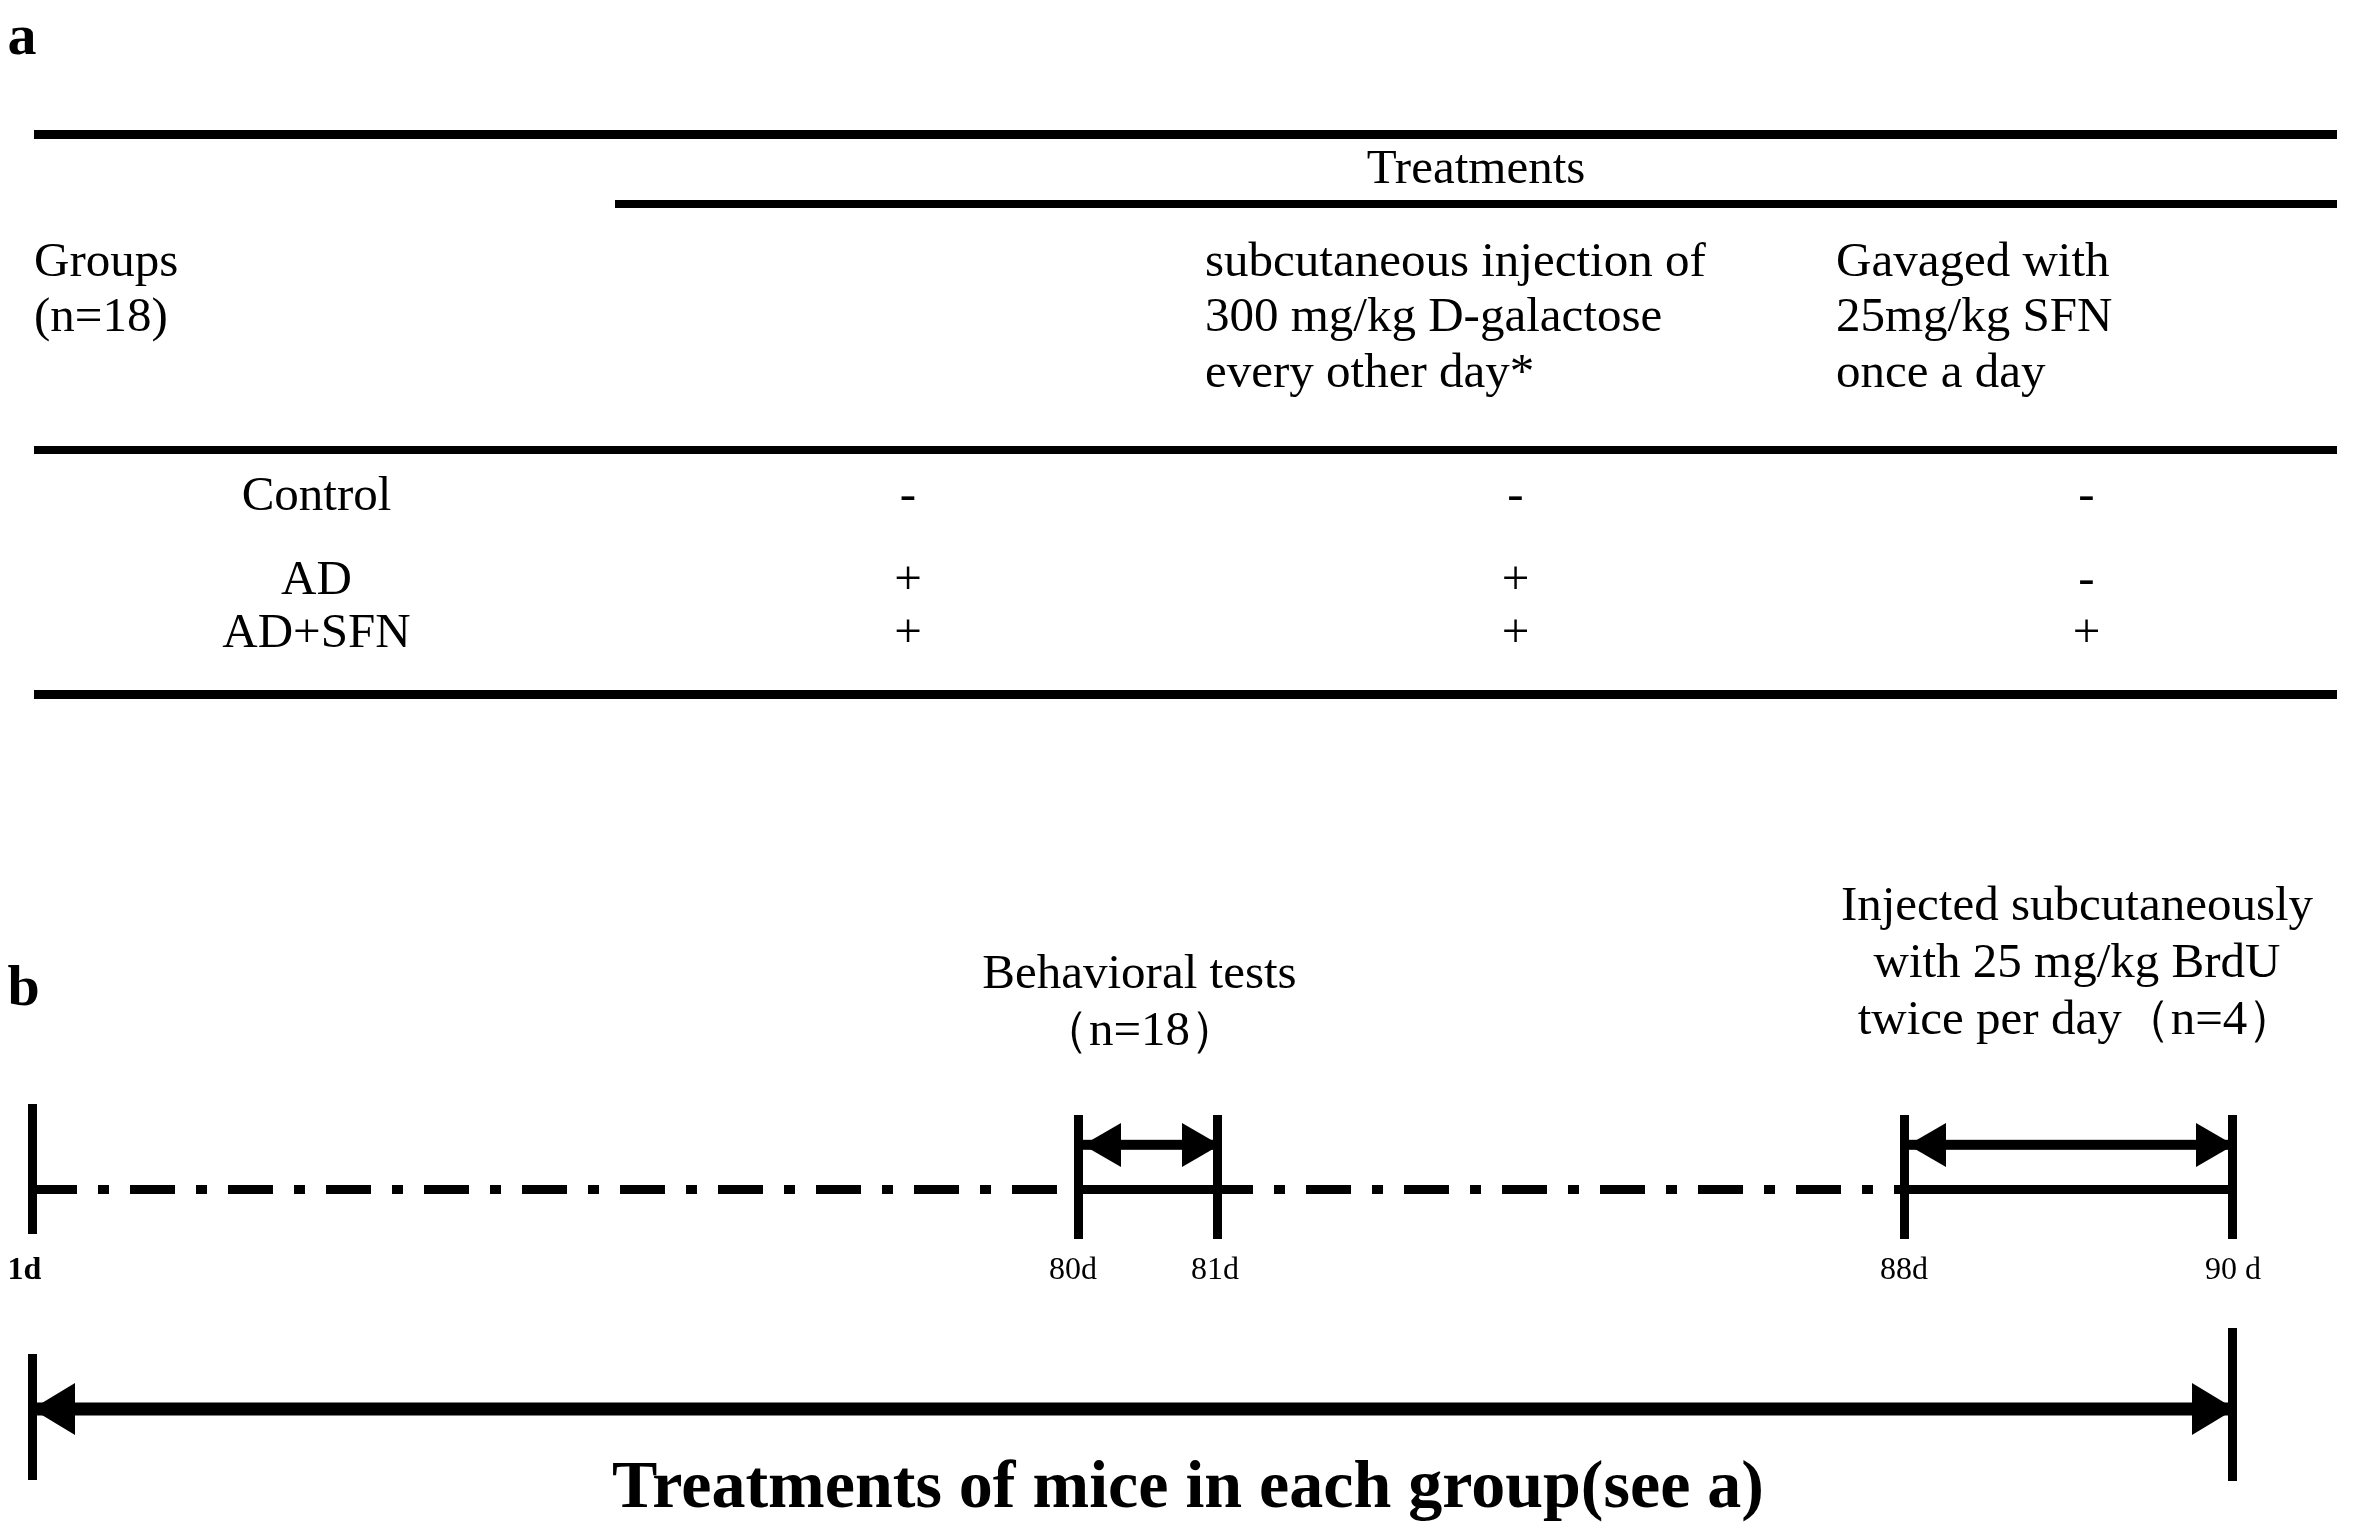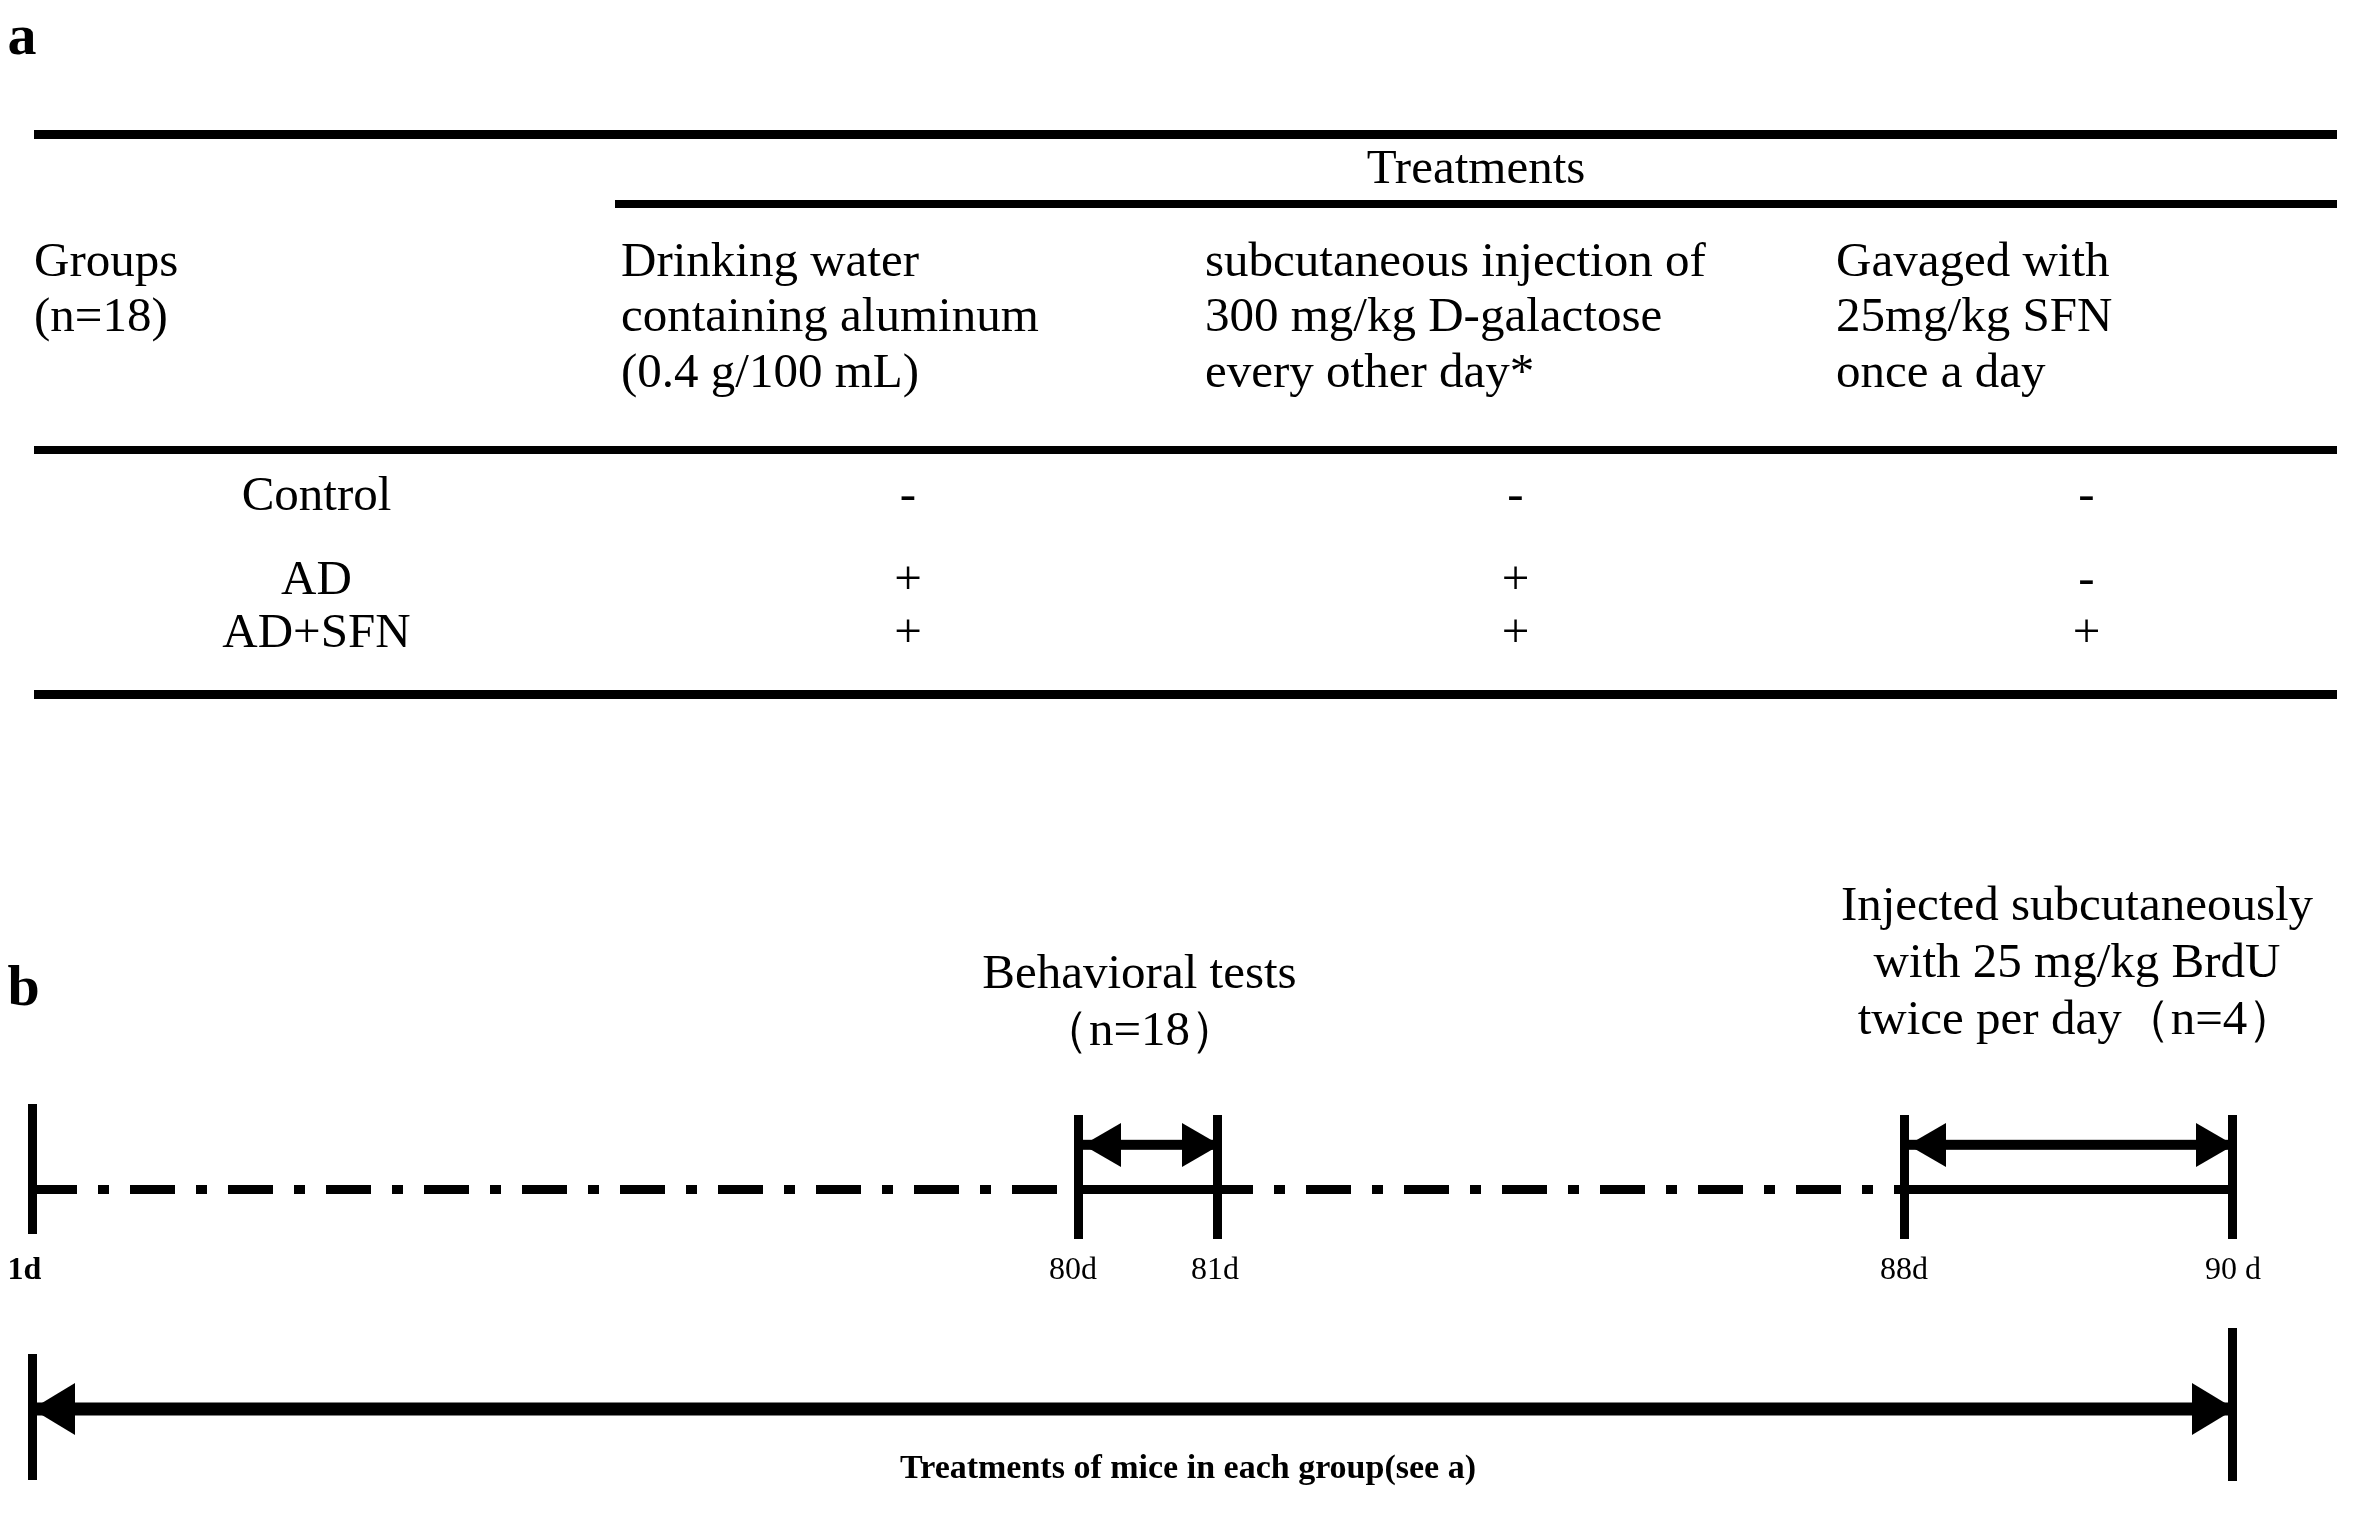--- a/index.html
+++ b/index.html
@@ -201,21 +201,21 @@
     transform: translateY(-50%);
   }
   #arrow-bottom .head.left  { left: 0;  border-right: 43px solid #000; }
   #arrow-bottom .head.right { right: 0; border-left:  43px solid #000; }
 
   #bottom-caption {
     position: absolute;
     left: 0; width: 2376px;
     top: 1450px;
     text-align: center;
-    font-size: 34px;
+    font-size: 68px;
     font-weight: bold;
     line-height: 1;
   }
 </style>
 </head>
 <body>
 
 <div id="page">
 
   <div id="panel-a-letter" class="panel-letter">a</div>
@@ -224,25 +224,20 @@
 
   <div id="treatments-head">Treatments</div>
 
   <div id="rule-treatments" class="rule"></div>
 
   <div id="col-head-groups" class="col-head">
     <div>Groups</div>
     <div>(n=18)</div>
   </div>
 
-  <div id="col-head-water" class="col-head">
-    <div>Drinking  water</div>
-    <div>containing aluminum</div>
-    <div>(0.4 g/100 mL)</div>
-  </div>
 
   <div id="col-head-galac" class="col-head">
     <div>subcutaneous injection of</div>
     <div>300 mg/kg D-galactose</div>
     <div>every other day*</div>
   </div>
 
   <div id="col-head-sfn" class="col-head">
     <div>Gavaged with</div>
     <div>25mg/kg SFN</div>

